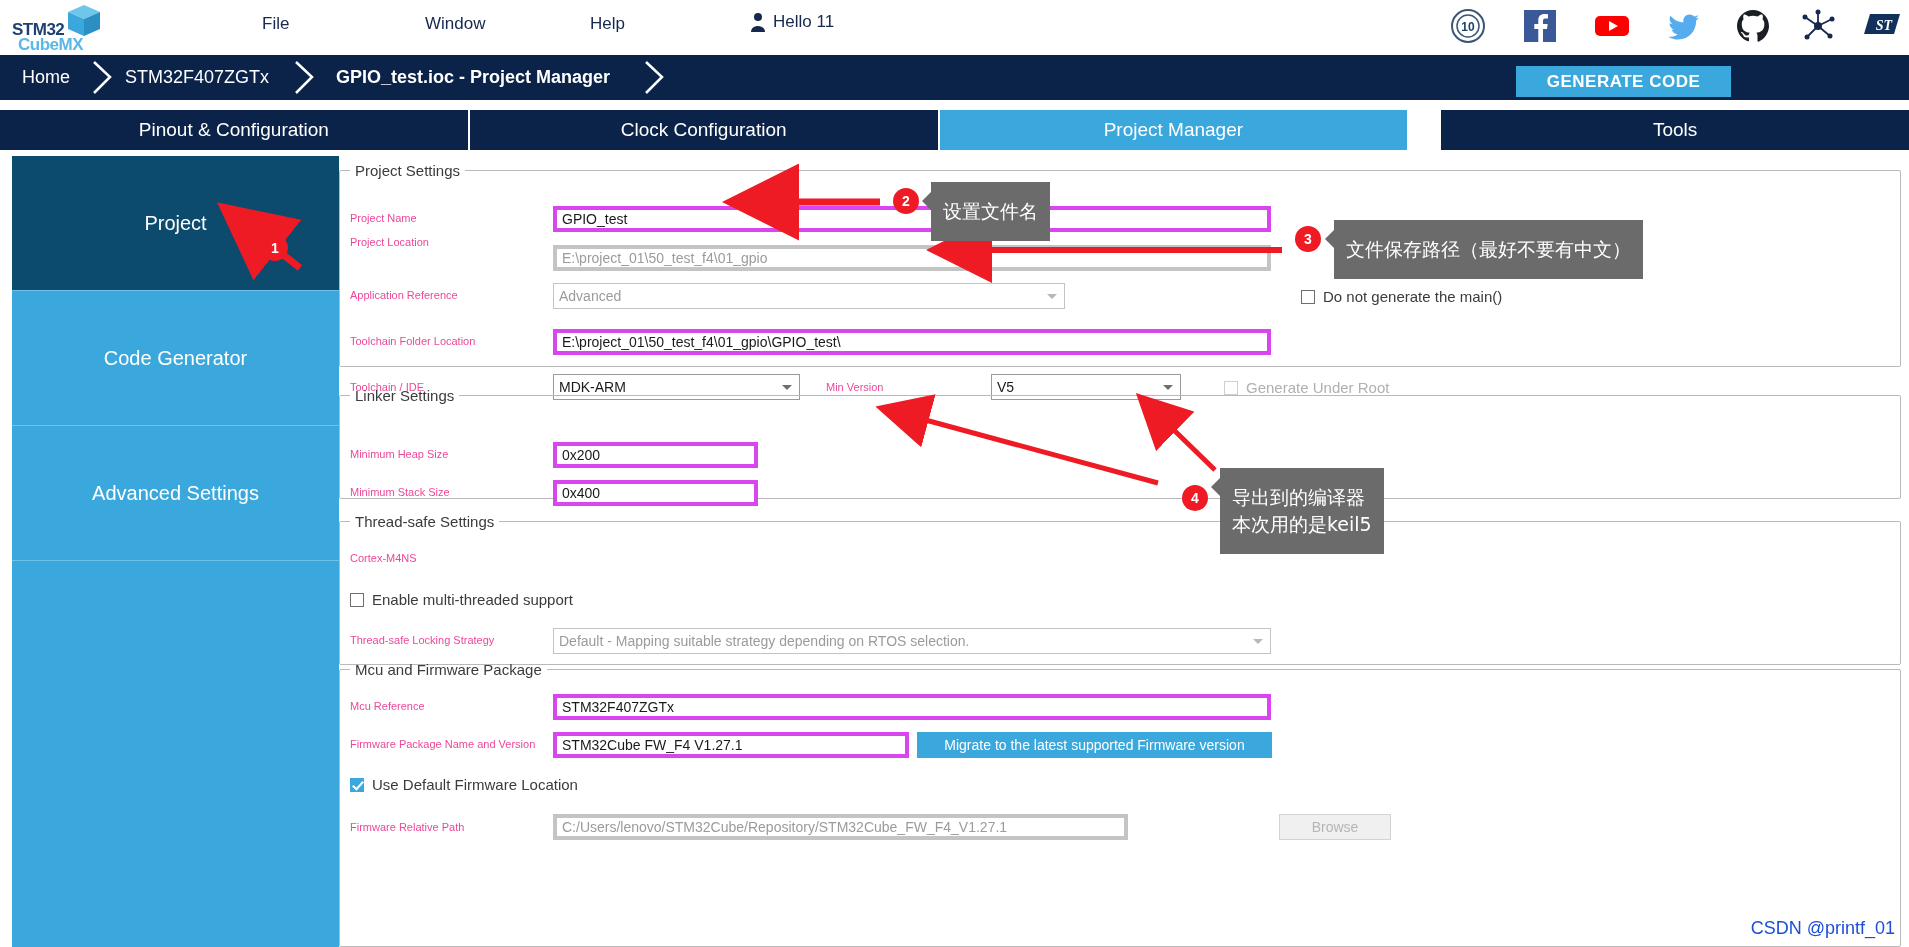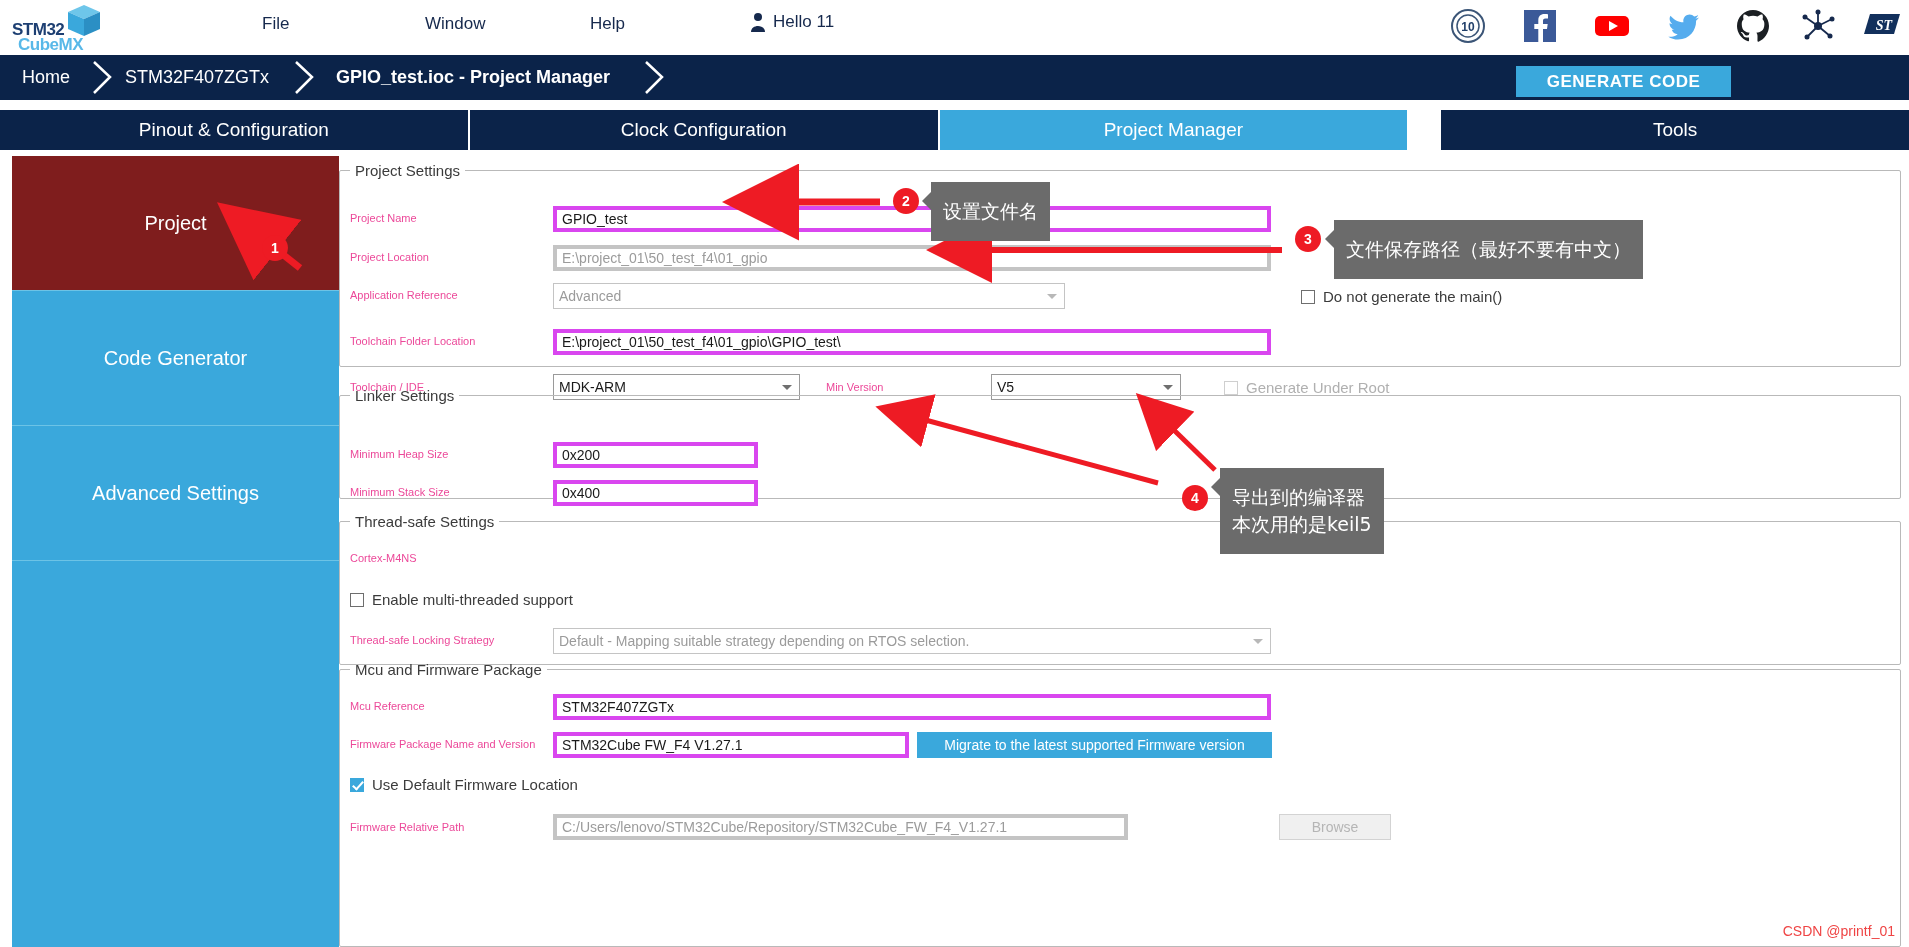--- a/index.html
+++ b/index.html
@@ -108,21 +108,21 @@
   .sidebar {
     position: absolute; left: 12px; top: 156px; width: 327px; height: 791px;
     background: #3aa8dc;
   }
   .side-item {
     width: 100%; height: 135px;
     display: flex; align-items: center; justify-content: center;
     color: #ffffff; font-size: 20px; cursor: pointer;
     border-bottom: 1px solid #6cc3e6;
   }
-  .side-item.active { background: #7f1d1d; }
+  .side-item.active { background: #0c4a6e; }
   .side-filler { width: 100%; height: 386px; border: none; }
 
   
   .content {
     position: absolute; left: 339px; top: 156px;
     width: 1570px; height: 791px;
     background: #ffffff;
   }
 
   fieldset.grp {
@@ -229,21 +229,21 @@
   }
   .tip::before {
     content: ""; position: absolute; left: -9px; top: 10px;
     border-top: 9px solid transparent;
     border-bottom: 9px solid transparent;
     border-right: 9px solid #6b6b6b;
   }
 
   .watermark {
     position: absolute; right: 14px; bottom: 8px;
-    font-size: 14px; color: #ef4444;
+    font-size: 18px; color: #1d4ed8;
   }
 </style>
 </head>
 <body>
 
 <div class="topbar">
 
   <div class="logo">
     <svg class="logo-cube" viewBox="0 0 36 34">
       <polygon points="18,1 34,8 18,15 2,8" fill="#6ec6ea"></polygon>
@@ -344,21 +344,21 @@
   <div class="side-filler"></div>
 </div>
 
 <div class="content">
 
   <fieldset class="grp" style="left:0px; top:6px; width:1562px; height:205px;">
     <legend>Project Settings</legend>
   </fieldset>
   <div class="row-label" style="left:11px; top:56px;">Project Name</div>
   <input class="tf" style="left: 214px; top: 50px; width: 718px;" value="GPIO_test">
-  <div class="row-label" style="left:11px; top:95px;">Project Location</div>
+  <div class="row-label" style="left:11px; top:80px;">Project Location</div>
   <input class="tf ro" style="left: 214px; top: 89px; width: 718px;" readonly="" value="E:\project_01\50_test_f4\01_gpio">
   <div class="row-label" style="left:11px; top:133px;">Application Reference</div>
   <div class="sel dis" style="left:214px; top:127px; width:512px;">
     <span>Advanced</span>
     <span class="arrow"></span>
   </div>
   <div class="cbrow" style="left:962px; top:132px;">
     <span class="cb"></span>
     <span>Do not generate the main()</span>
   </div>

